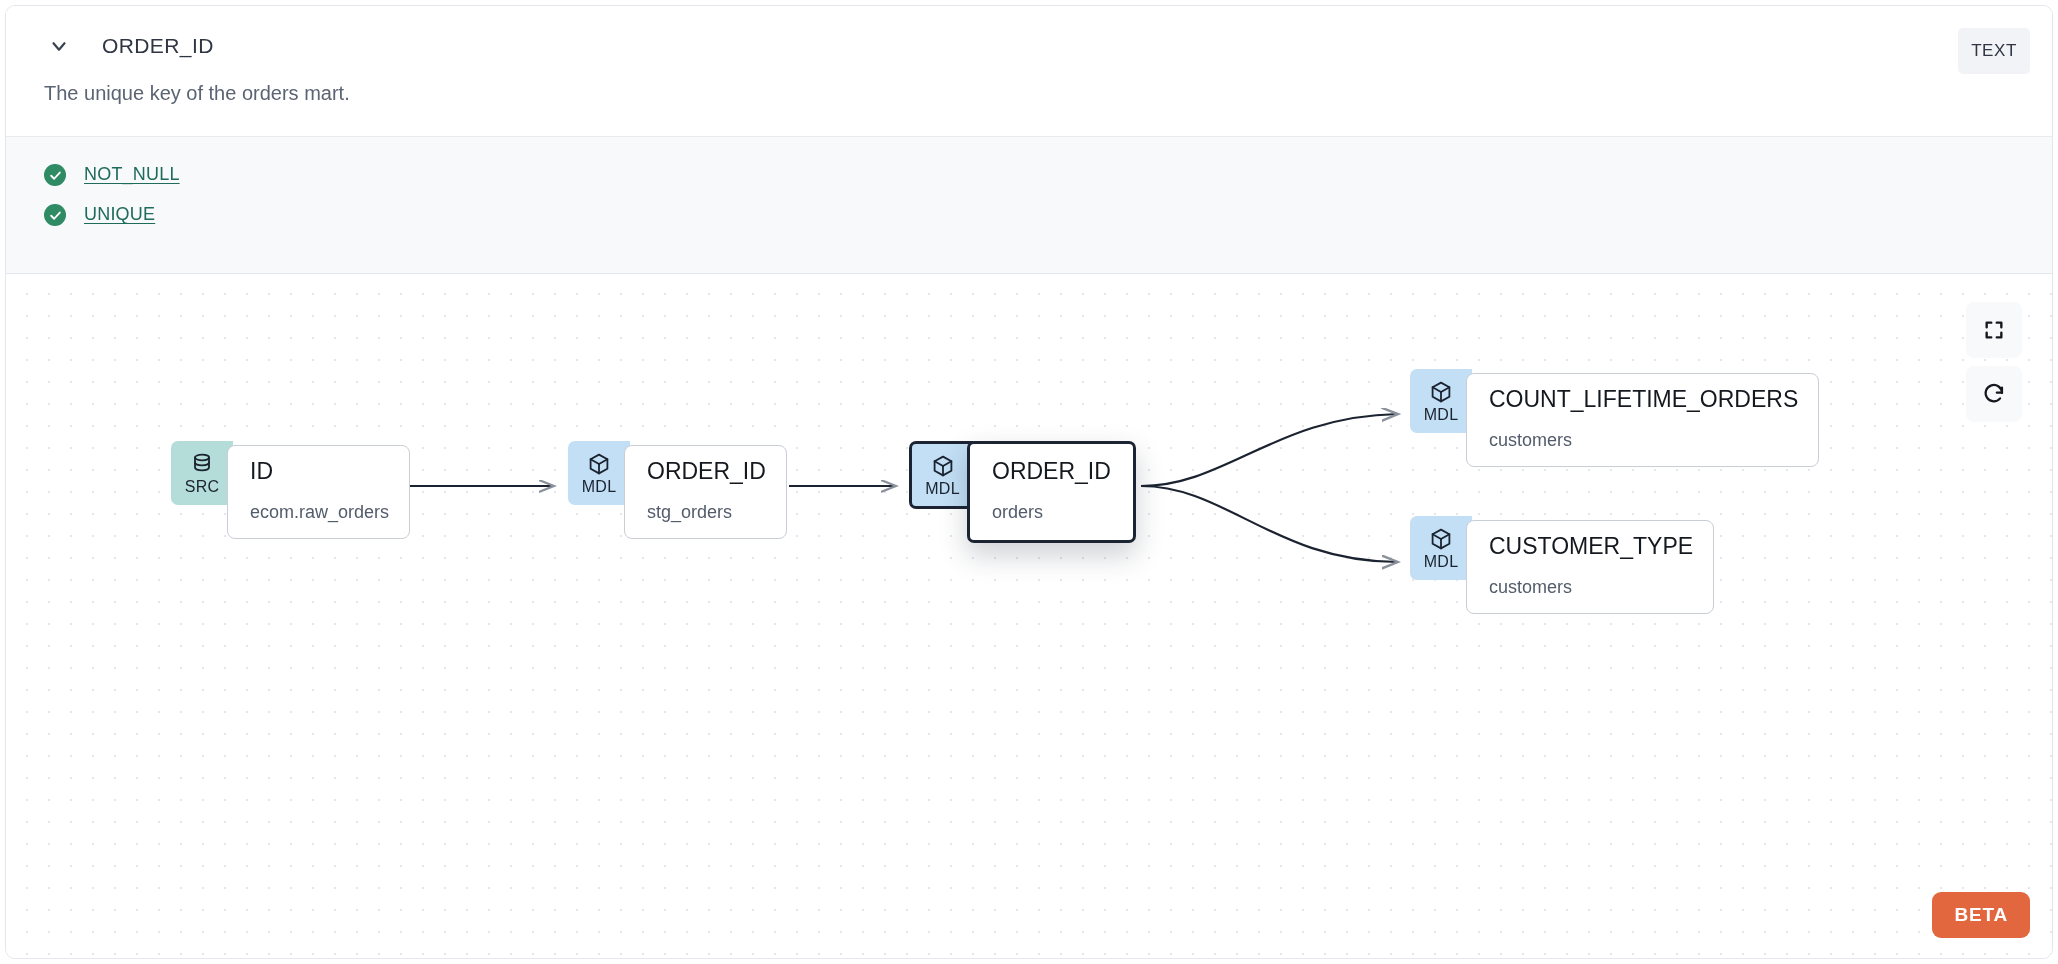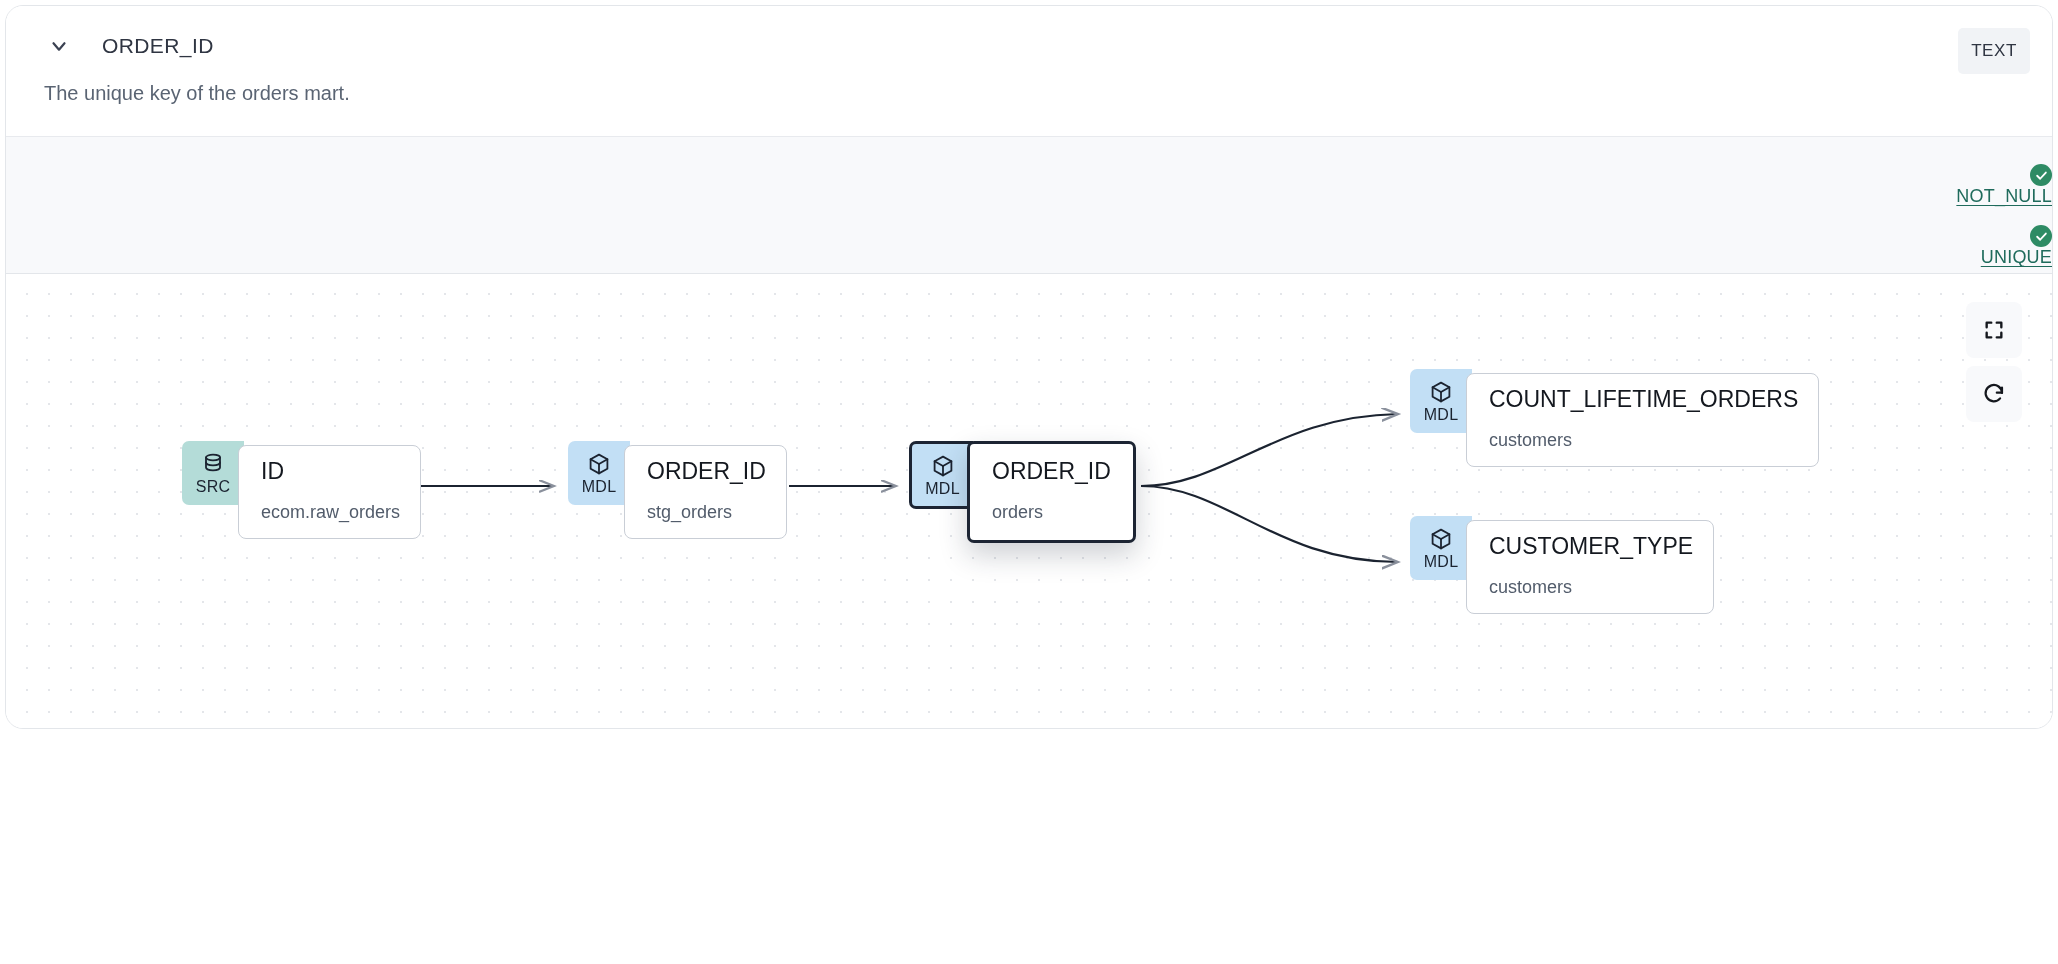--- a/index.html
+++ b/index.html
@@ -12,24 +12,24 @@
     font-family: "Liberation Sans", sans-serif;
     overflow: hidden;
   }
 
   
   .panel {
     position: absolute;
     left: 5px;
     top: 5px;
     width: 2048px;
-    height: 724px;
+    height: 954px;
     background: #ffffff;
     border: 1px solid #e3e6ea;
-    border-radius: 18px;
+    border-radius: 10px;
     overflow: hidden;
   }
 
   
   .header {
     position: relative;
     height: 130px;
     background: #ffffff;
     padding: 0;
   }
@@ -84,23 +84,22 @@
   .tests {
     background: #f8f9fb;
     border-top: 1px solid #e8eaee;
     border-bottom: 1px solid #e3e6ea;
     padding: 18px 0 22px 0;
     height: 138px;
   }
 
   .test-row {
     display: flex;
-    align-items: flex-end;
+    align-items: flex-start;
     padding: 9px 0 9px 38px;
-    flex-direction: column;
   }
 
   .check-icon {
     width: 22px;
     height: 22px;
     border-radius: 50%;
     background: #2e8b64;
     display: flex;
     align-items: center;
     justify-content: center;
@@ -311,21 +310,21 @@
 
       <path d="M 388 212 L 548 212" stroke="#1b2330" stroke-width="2" fill="none" marker-end="url(#arw)"></path>
 
       <path d="M 783 212 L 890 212" stroke="#1b2330" stroke-width="2" fill="none" marker-end="url(#arw)"></path>
 
       <path d="M 1135 212 C 1220 212, 1270 142, 1392 140" stroke="#1b2330" stroke-width="2.2" fill="none" marker-end="url(#arw)"></path>
 
       <path d="M 1135 212 C 1220 212, 1270 288, 1392 288" stroke="#1b2330" stroke-width="2.2" fill="none" marker-end="url(#arw)"></path>
     </svg>
 
-    <div class="node" id="n0" style="left: 176px; top: 167px;">
+    <div class="node" id="n0" style="left: 165px; top: 167px;">
       <div class="node-badge src">
         <svg width="24" height="24" viewBox="0 0 24 24" fill="none" stroke="#1b2330" stroke-width="1.8" stroke-linecap="round" stroke-linejoin="round">
           <ellipse cx="12" cy="5.5" rx="7" ry="2.8"></ellipse>
           <path d="M5 5.5 v5 c0 1.55 3.13 2.8 7 2.8 s7 -1.25 7 -2.8 v-5"></path>
           <path d="M5 10.5 v5 c0 1.55 3.13 2.8 7 2.8 s7 -1.25 7 -2.8 v-5"></path>
         </svg>
         <span class="badge-label">SRC</span>
       </div>
       <div class="node-card">
         <div class="node-name">ID</div>

